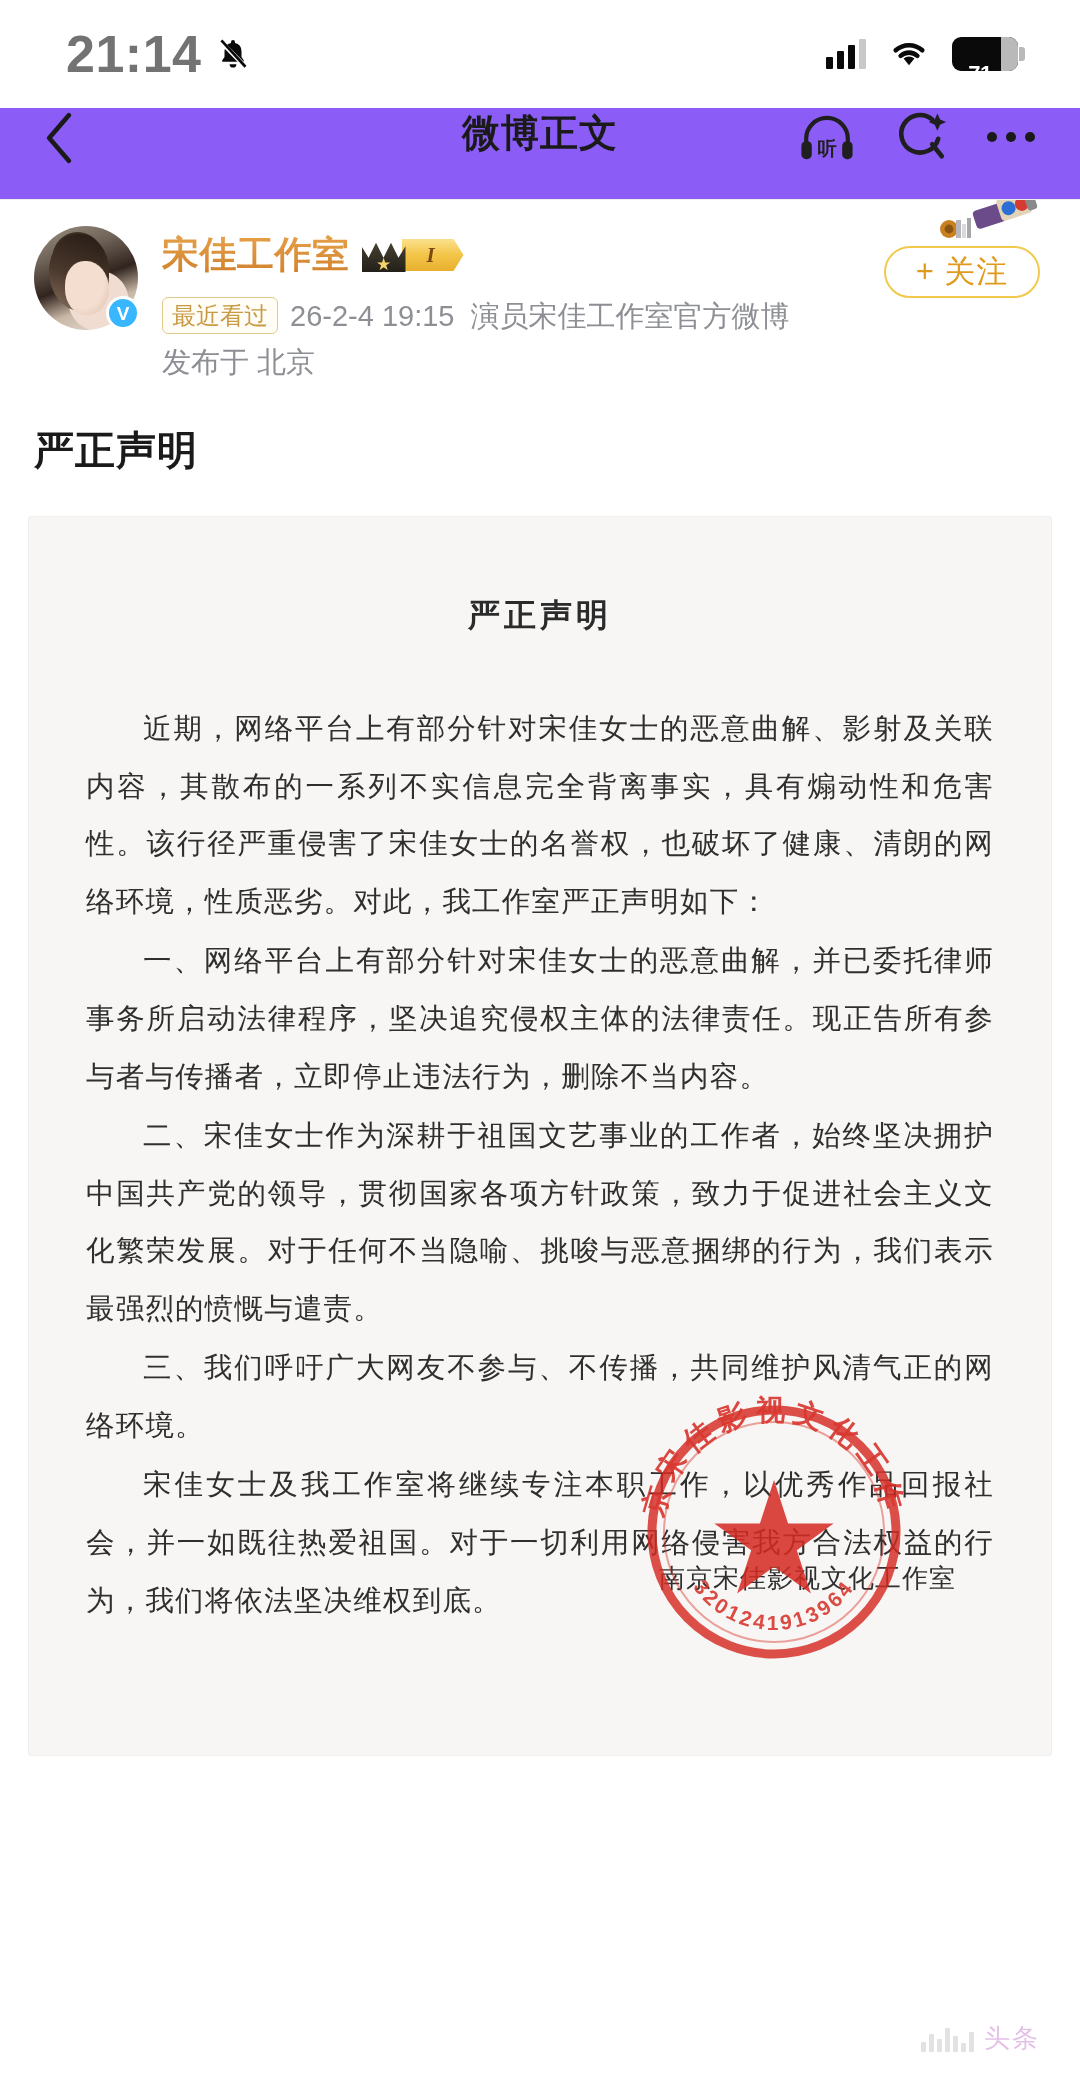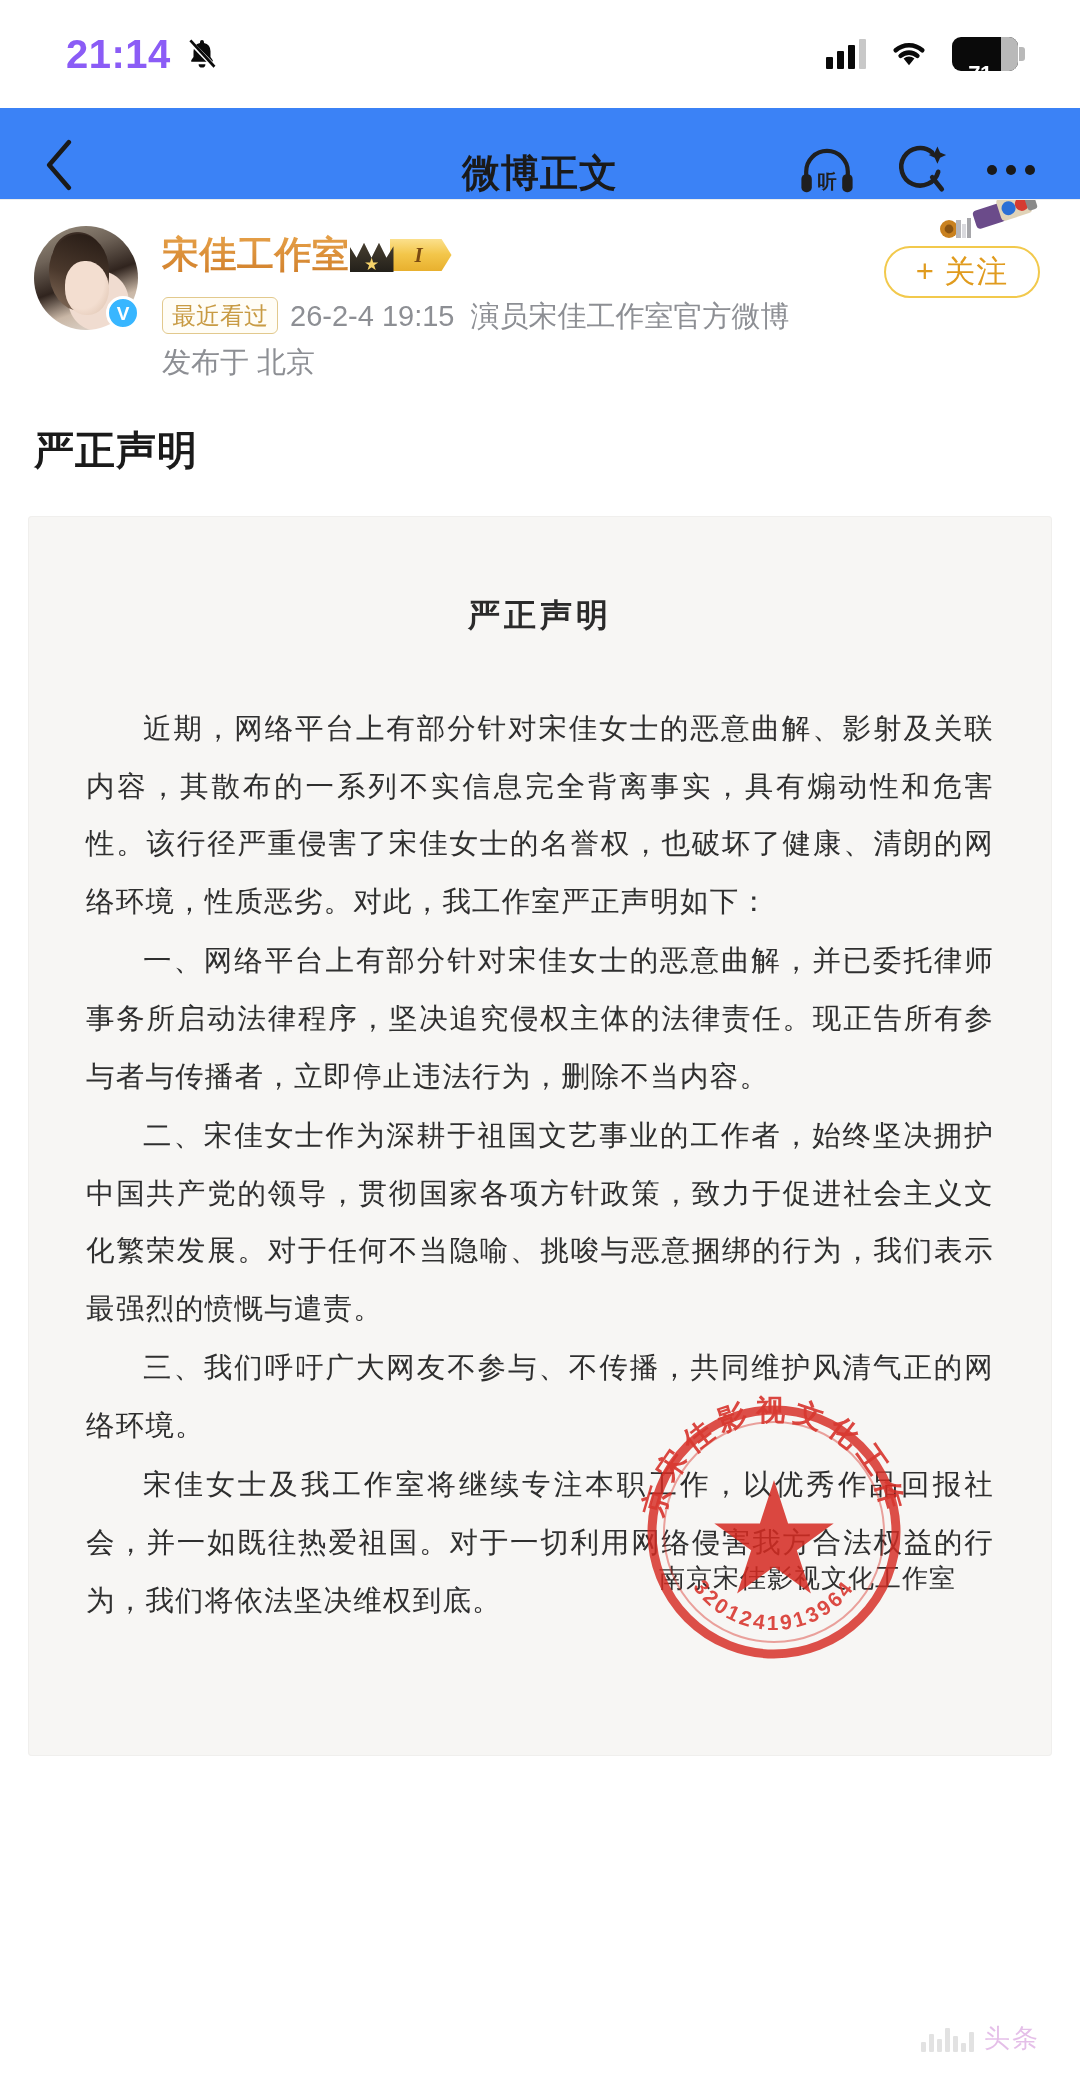--- a/index.html
+++ b/index.html
@@ -12,21 +12,21 @@
   }
 
   
   .statusbar{
     height:108px; width:100%;
     display:flex; align-items:center; justify-content:space-between;
     padding:0 62px 0 66px;
     background:#ffffff;
   }
   .sb-left{ display:flex; align-items:center; gap:14px; }
-  .sb-time{ font-size:40px; font-weight:700; color:#8b5cf6; letter-spacing:0.5px; }
+  .sb-time{ font-size:52px; font-weight:700; color:#737373; letter-spacing:0.5px; }
   .sb-right{ display:flex; align-items:center; gap:22px; }
 
   .icon-bell-mute{ position:relative; width:34px; height:36px; display:block; }
   .icon-signal{ display:flex; align-items:flex-end; gap:4px; height:30px; }
   .icon-signal i{ display:block; width:7px; background:#0a0a0a; border-radius:1px; }
   .icon-signal i:nth-child(1){ height:12px; }
   .icon-signal i:nth-child(2){ height:18px; }
   .icon-signal i:nth-child(3){ height:24px; }
   .icon-signal i:nth-child(4){ height:30px; background:#c8c8c8; }
 
@@ -44,23 +44,23 @@
     width:6px; height:14px; background:#b9b9b9; border-radius:0 3px 3px 0;
   }
   .battery .empty{
     position:absolute; right:0; top:0; bottom:0; width:17px;
     background:#b9b9b9; border-radius:0 9px 9px 0;
   }
 
   
   .navbar{
     height:92px; width:100%;
-    display:flex; align-items:flex-end;
+    display:flex; align-items:flex-start;
     padding:0 40px 0 28px;
-    background:#3b82f6;
+    background:#8b5cf6;
     border-bottom:1px solid #eceded;
     position:relative;
   }
   .nav-back{ width:64px; height:64px; display:flex; align-items:center; justify-content:center; }
   .nav-title{
     position:absolute; left:0; right:0; text-align:center;
     font-size:38px; font-weight:700; color:#1a1a1a; pointer-events:none;
     letter-spacing:1px;
   }
   .nav-actions{ margin-left:auto; display:flex; align-items:center; gap:34px; z-index:2; }
@@ -93,21 +93,21 @@
   }
   .vbadge{
     position:absolute; right:-2px; bottom:0px;
     width:34px; height:34px; border-radius:50%;
     background:#38b6ff; border:3px solid #ffffff;
     display:flex; align-items:center; justify-content:center;
     font-size:19px; color:#fff; font-weight:700; line-height:1;
   }
 
   .uinfo{ margin-left:24px; flex:1 1 auto; min-width:0; padding-top:4px; }
-  .uname-line{ display:flex; align-items:center; }
+  .uname-line{ display:flex; align-items:center; gap:12px; }
   .uname{
     font-size:37px; font-weight:700; color:#d9892f;
     letter-spacing:0.5px;
     background:linear-gradient(180deg,#e8a44c 0%,#cf7c28 100%);
     -webkit-background-clip:text; background-clip:text; color:transparent;
   }
   .crown-badge{ display:flex; align-items:center; height:38px; }
   .crown{
     width:44px; height:34px; position:relative;
     background:linear-gradient(180deg,#4d4434 0%,#23201a 100%);

